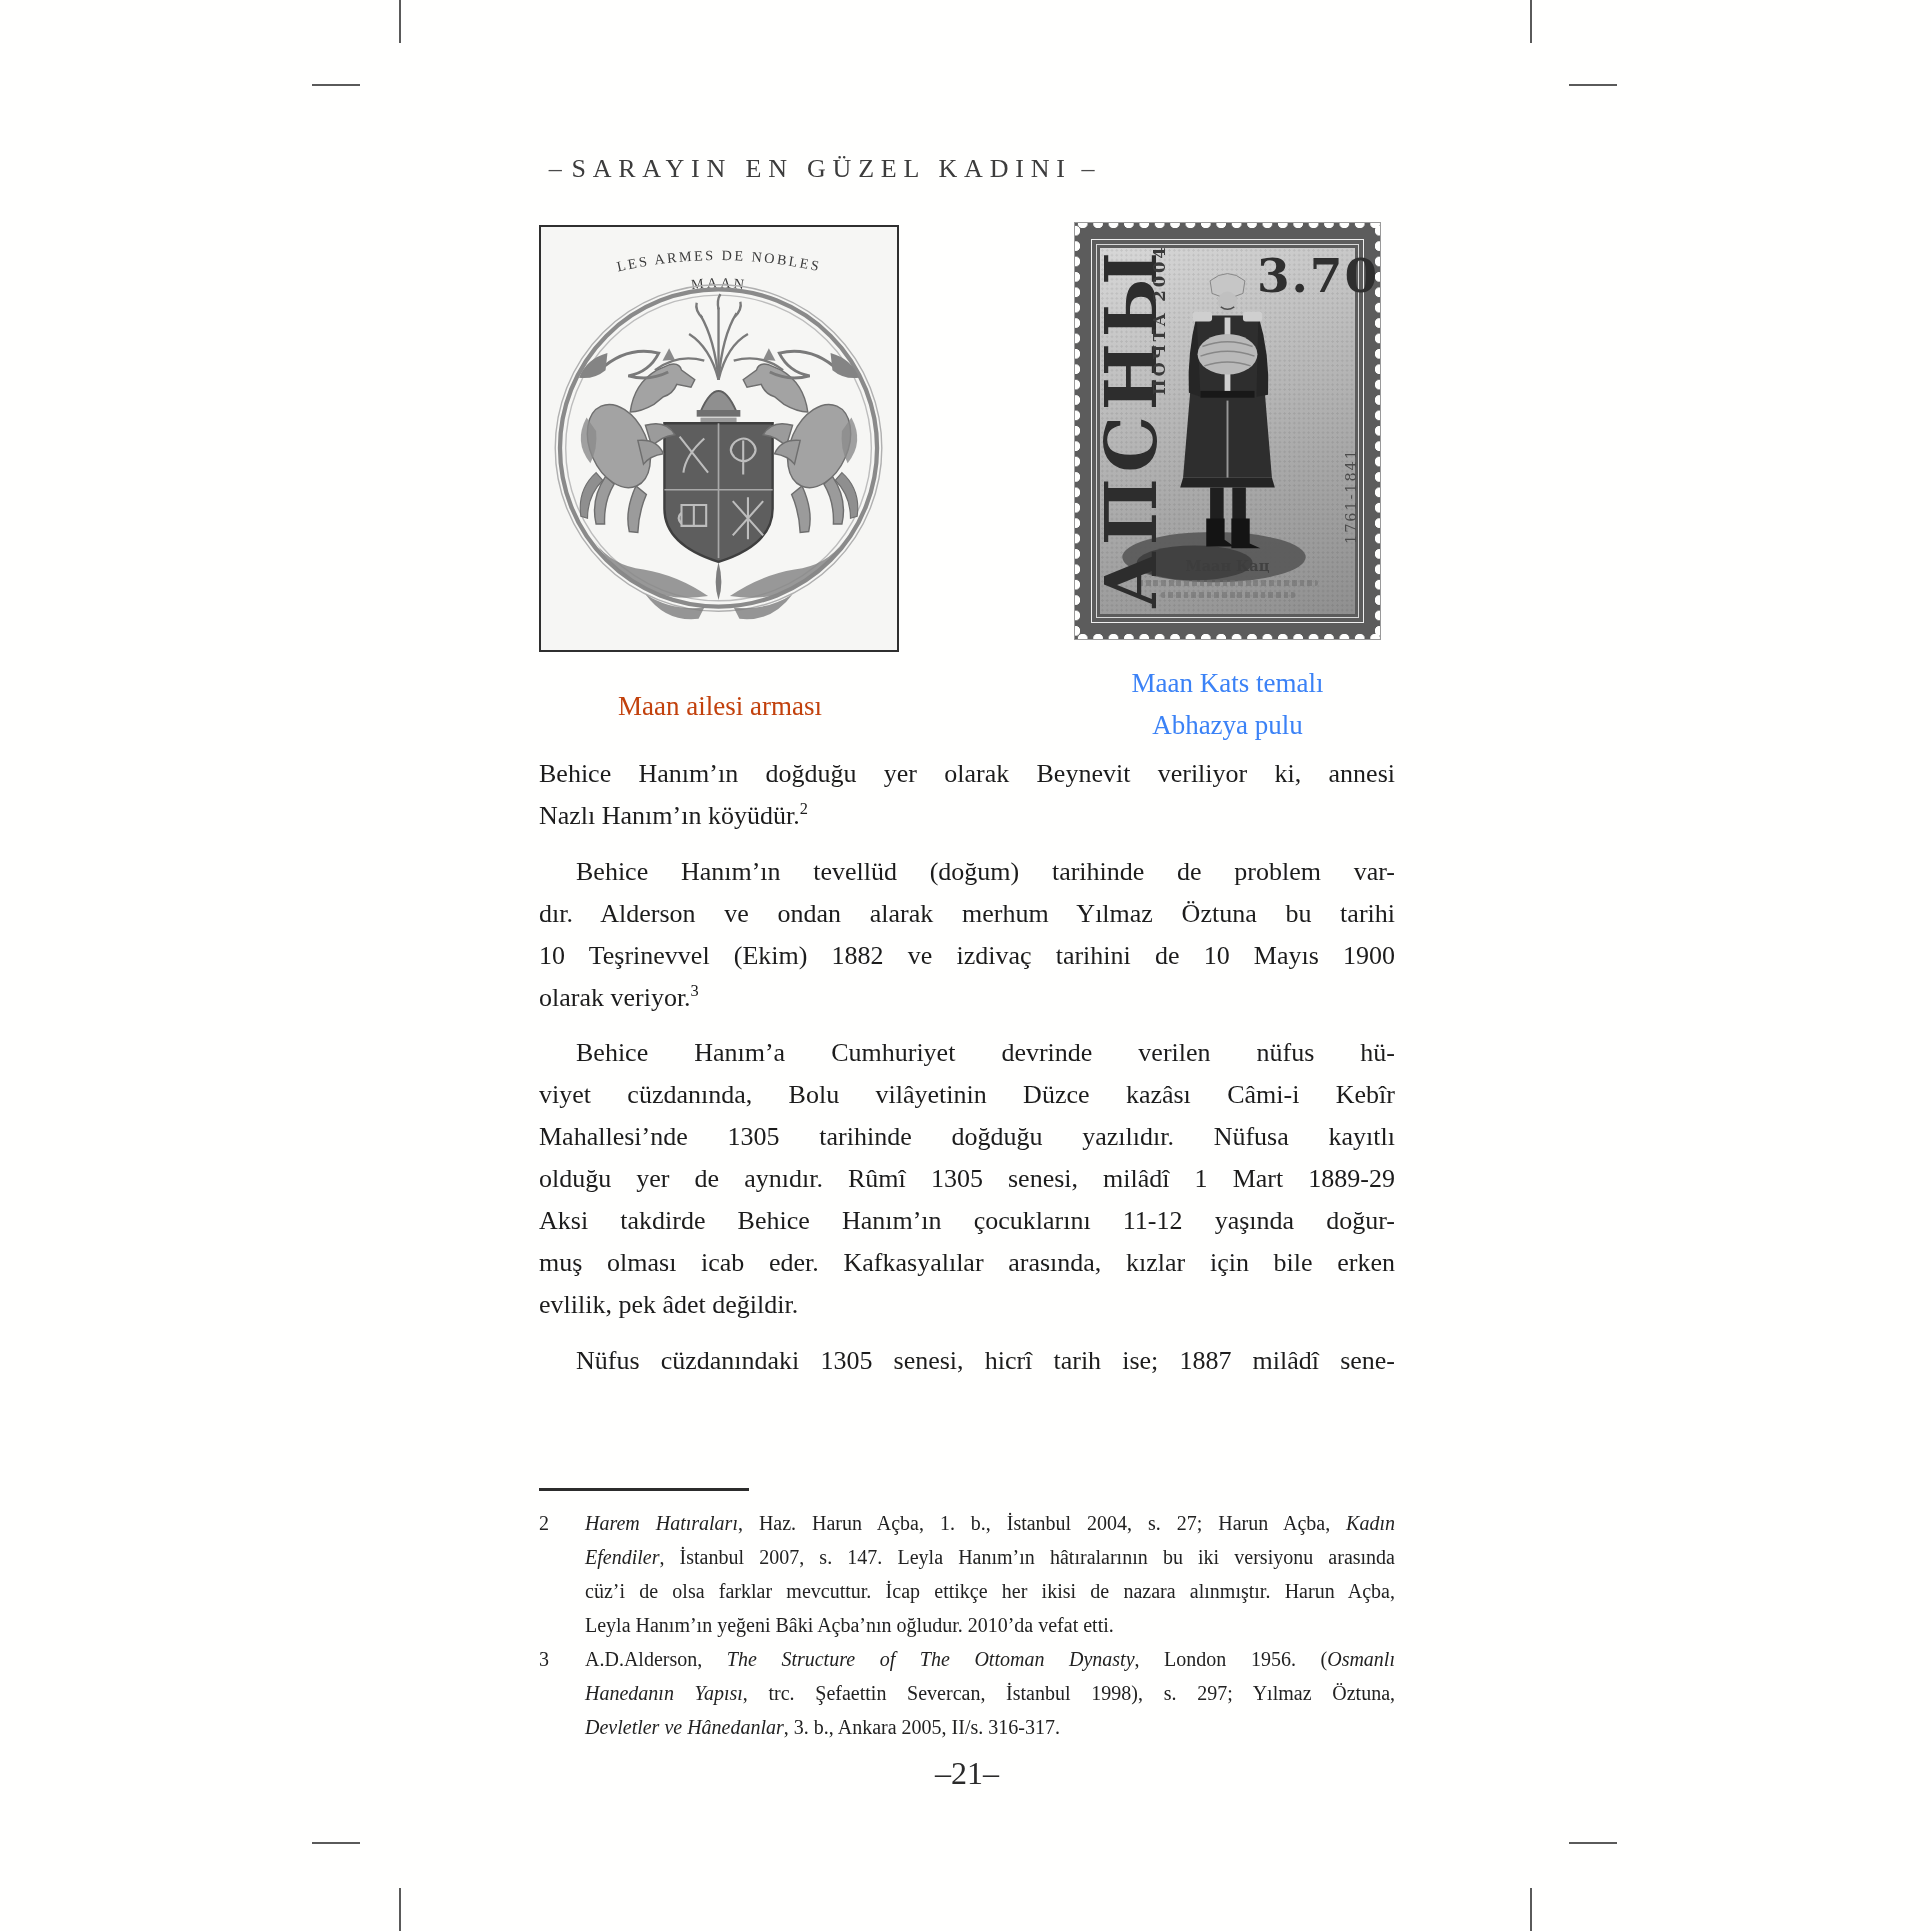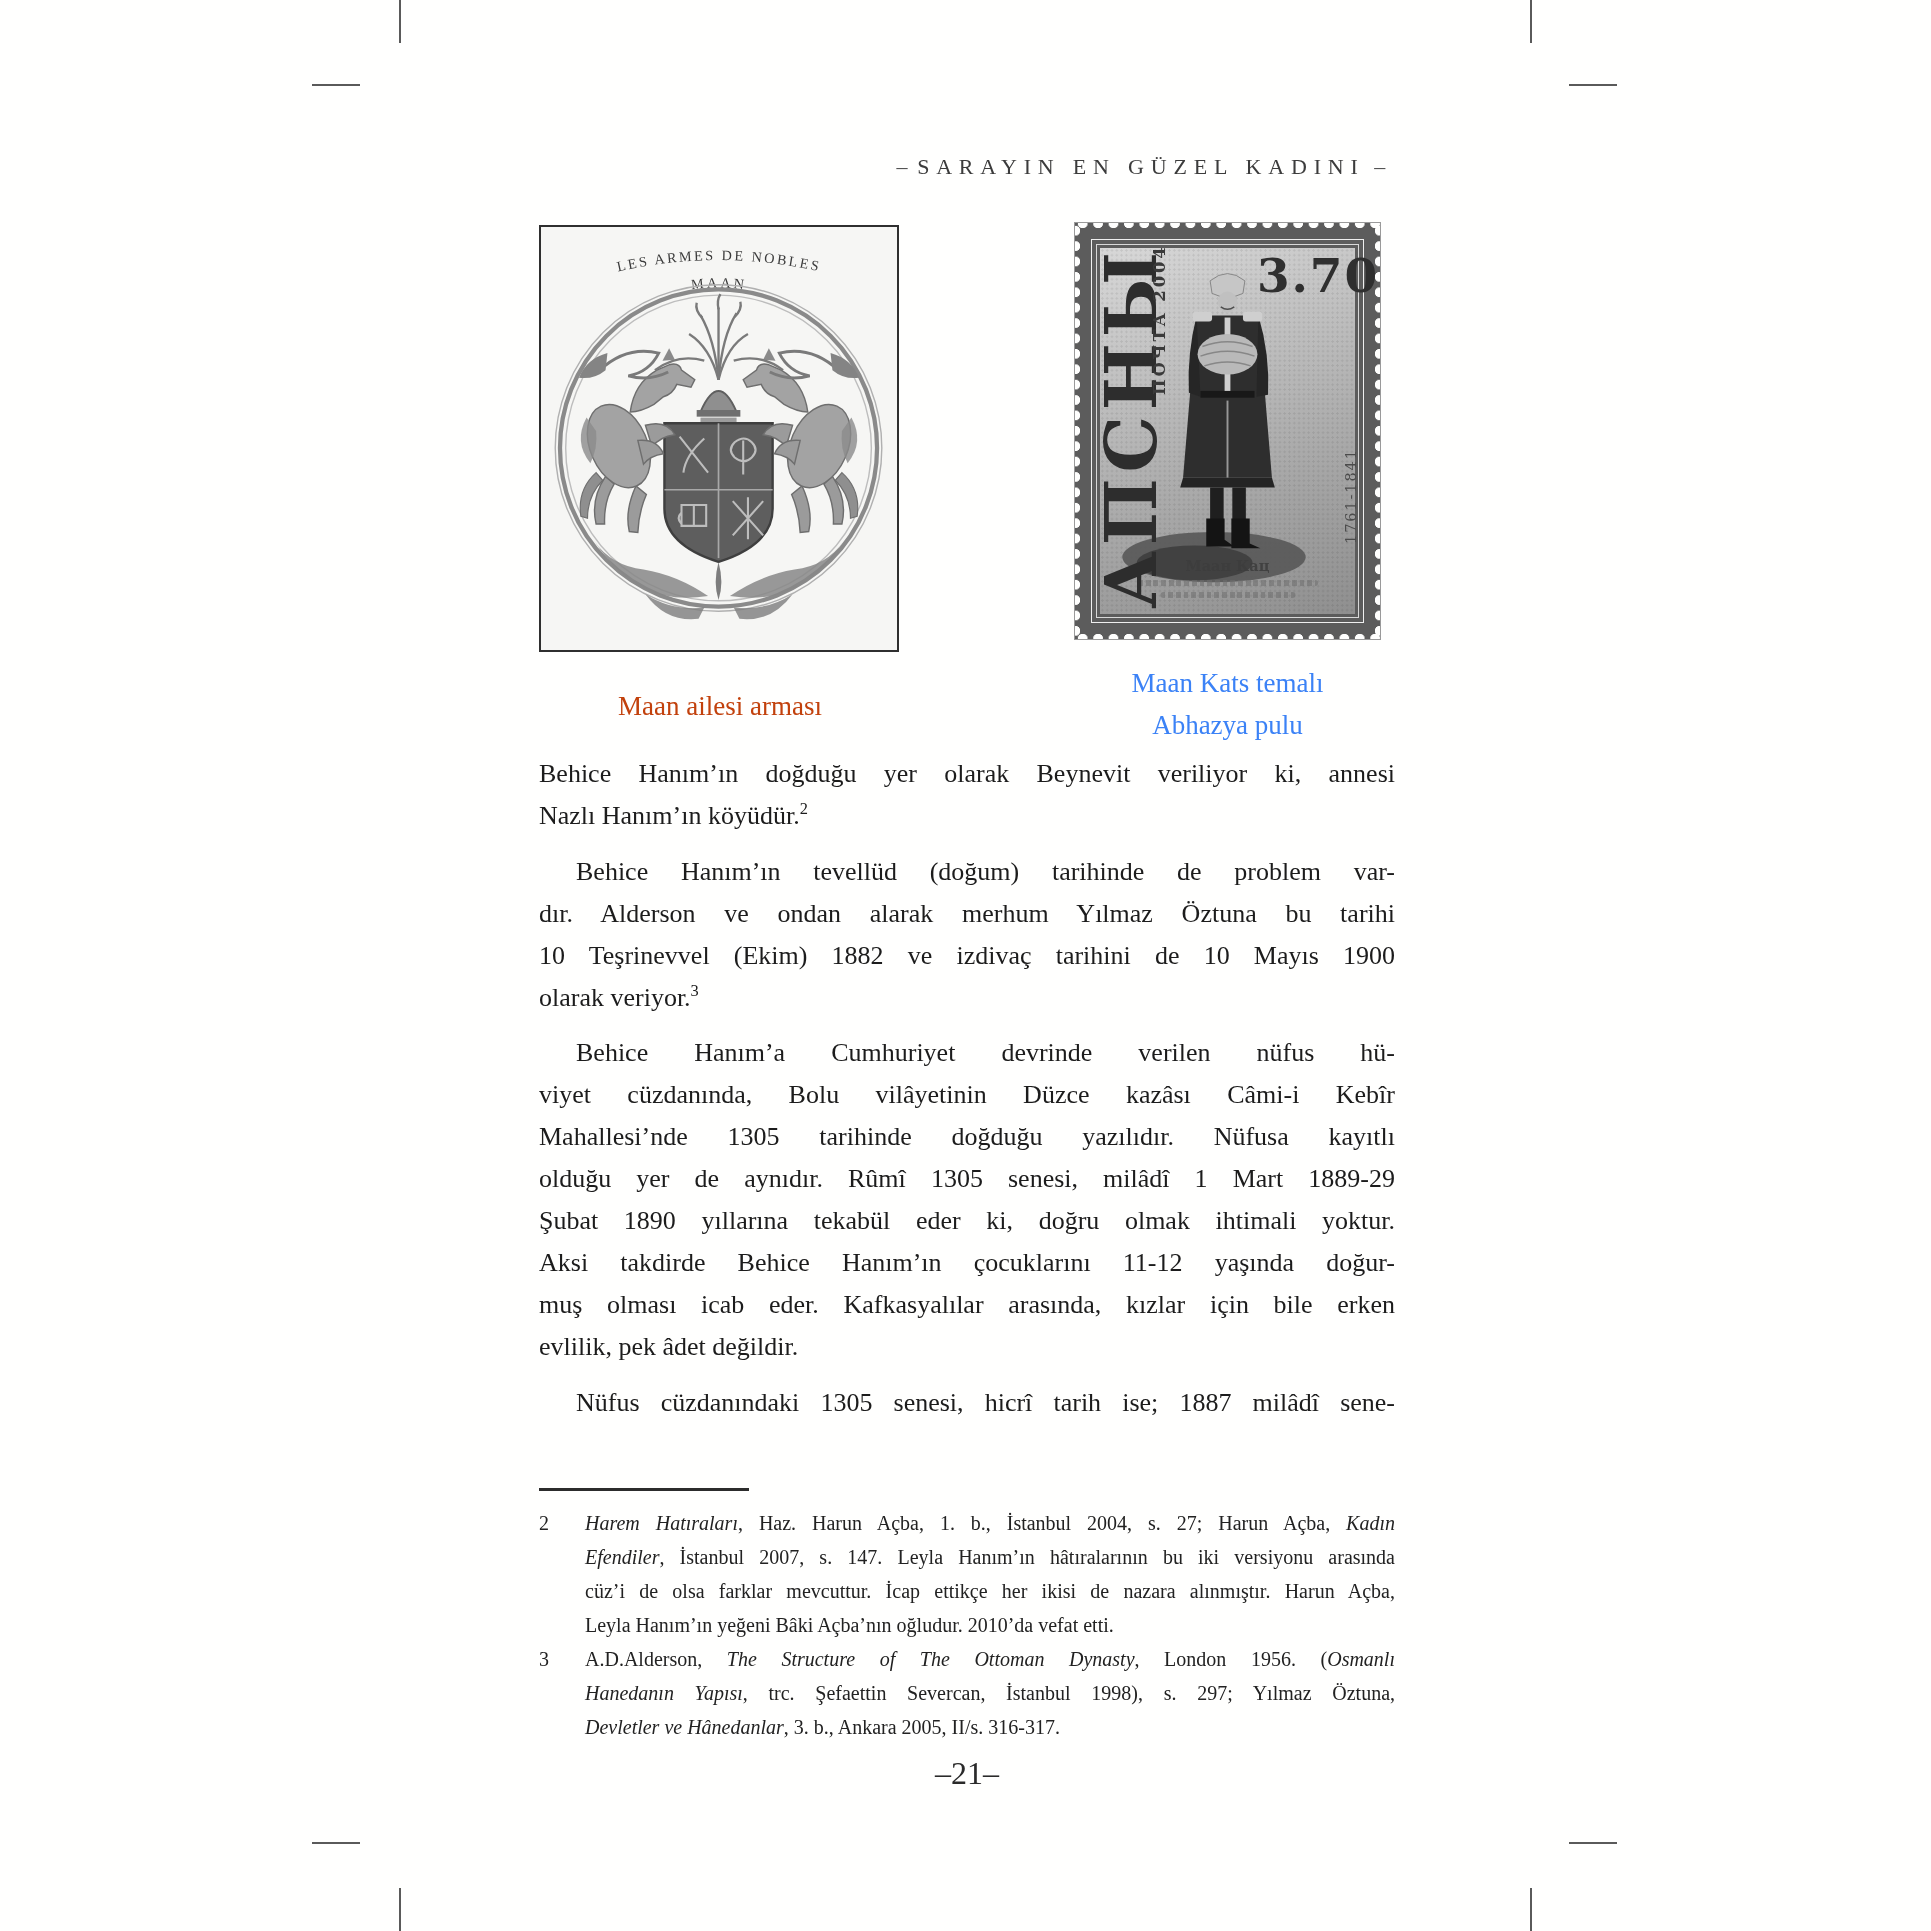--- a/index.html
+++ b/index.html
@@ -3,22 +3,22 @@
 <meta charset="utf-8">
 <style>
   html,body{margin:0;padding:0;background:#ffffff;}
   .page{position:relative;width:1931px;height:1931px;background:#fffffe;overflow:hidden;
         font-family:"Liberation Serif","DejaVu Serif",serif;color:#1c1c1c;}
   
   .crop{position:absolute;background:#5a5a5a;}
   .crop.v{width:1.9px;height:43px;}
   .crop.h{width:48px;height:1.9px;}
   
-  .header{position:absolute;left:539px;top:154px;width:856px;text-align:right;
-          font-size:22px;letter-spacing:6.8px;color:#3c3c3c;white-space:nowrap;}
+  .header{position:absolute;left:539px;top:154px;width:856px;text-align:left;
+          font-size:26px;letter-spacing:6.8px;color:#3c3c3c;white-space:nowrap;}
   .header .orn{letter-spacing:0;color:#4a4a4a;padding:0 9.7px;}
   
   .fig-arms{position:absolute;left:539px;top:225px;width:356px;height:423px;
             border:2.9px solid #2f2f2f;background:#f6f6f4;}
   .fig-arms svg{display:block;width:100%;height:100%;}
   .cap-arms{position:absolute;left:539px;top:691px;width:362px;text-align:center;
             font-size:27px;color:#c2410c;}
   
   .stamp{position:absolute;left:1074px;top:222px;width:307px;height:418px;box-sizing:border-box;
          border:1px solid #9a9a9a;
@@ -222,21 +222,20 @@
         <div class="line"><span>Behice Hanım’ın tevellüd (doğum) tarihinde de problem var-</span></div>
         <div class="line"><span>dır. Alderson ve ondan alarak merhum Yılmaz Öztuna bu tarihi</span></div>
         <div class="line"><span>10 Teşrinevvel (Ekim) 1882 ve izdivaç tarihini de 10 Mayıs 1900</span></div>
         <div class="line last"><span>olarak veriyor.</span><sup>3</sup></div>
       </div>
       <div class="para indent">
         <div class="line"><span>Behice Hanım’a Cumhuriyet devrinde verilen nüfus hü-</span></div>
         <div class="line"><span>viyet cüzdanında, Bolu vilâyetinin Düzce kazâsı Câmi-i Kebîr</span></div>
         <div class="line"><span>Mahallesi’nde 1305 tarihinde doğduğu yazılıdır. Nüfusa kayıtlı</span></div>
         <div class="line"><span>olduğu yer de aynıdır. Rûmî 1305 senesi, milâdî 1 Mart 1889-29</span></div>
-        <div class="line"><span>Şubat 1890 yıllarına tekabül eder ki, doğru olmak ihtimali yoktur.</span></div>
         <div class="line"><span>Aksi takdirde Behice Hanım’ın çocuklarını 11-12 yaşında doğur-</span></div>
         <div class="line"><span>muş olması icab eder. Kafkasyalılar arasında, kızlar için bile erken</span></div>
         <div class="line last"><span>evlilik, pek âdet değildir.</span></div>
       </div>
       <div class="para indent">
         <div class="line"><span>Nüfus cüzdanındaki 1305 senesi, hicrî tarih ise; 1887 milâdî sene-</span></div>
       </div>
     </div>
 
   <div class="fnrule"></div>

